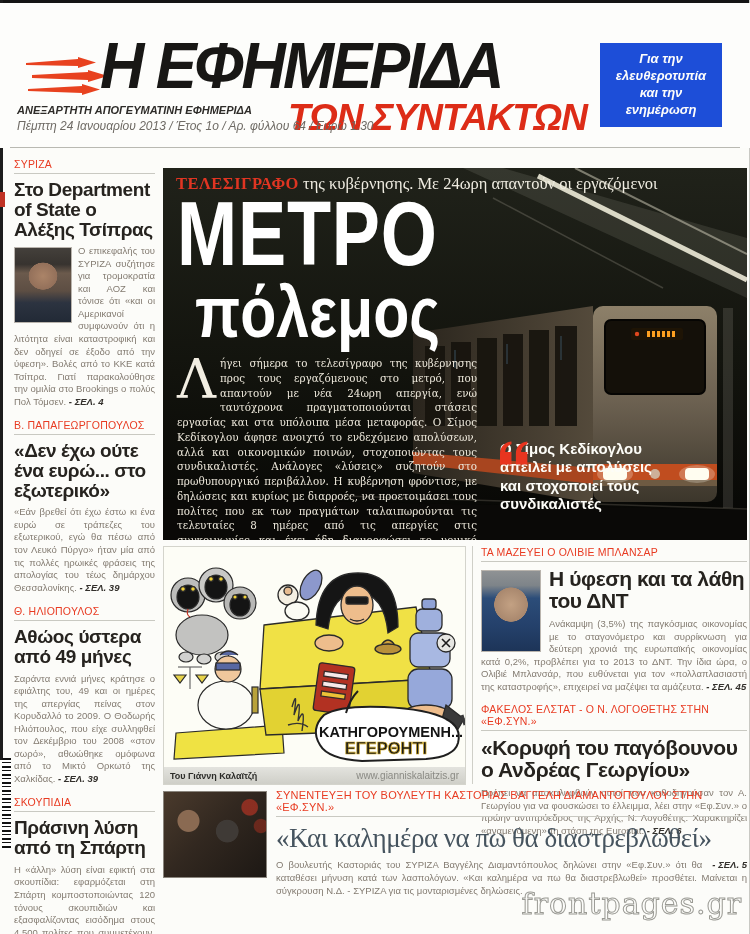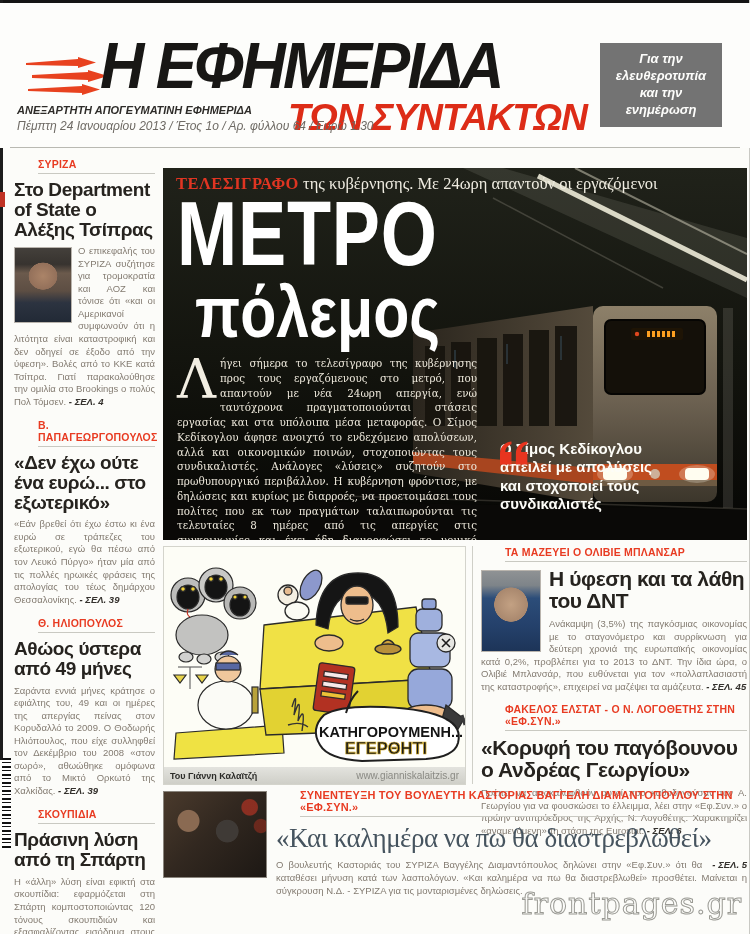--- a/index.html
+++ b/index.html
@@ -15,29 +15,29 @@
   
   .masthead{position:absolute;left:0;top:3px;width:750px;height:145px;background:#fdfdfb;}
   .masthead-rule{position:absolute;left:10px;top:144px;width:730px;height:1px;background:#b9b9b2;}
   .logo{position:absolute;left:26px;top:50px;width:96px;height:52px;}
   .mast-title{position:absolute;left:100px;top:26px;width:480px;font-weight:bold;font-style:italic;
               font-size:64px;letter-spacing:-3px;color:#181715;transform:scaleX(.96);transform-origin:left top;white-space:nowrap;}
   .mast-sub{position:absolute;left:288px;top:94px;width:292px;text-align:left;font-weight:bold;font-style:italic;
             font-size:37px;letter-spacing:-1px;color:#dd2c17;white-space:nowrap;}
   .tagline{position:absolute;left:17px;top:101px;font-size:11px;font-weight:bold;font-style:italic;color:#2e2c29;}
   .dateline{position:absolute;left:17px;top:116px;font-size:12px;font-style:italic;color:#6e6a64;}
-  .motto-box{position:absolute;left:600px;top:40px;width:122px;height:84px;background:#737373;
+  .motto-box{position:absolute;left:600px;top:40px;width:122px;height:84px;background:#1d4ed8;
              display:flex;align-items:center;justify-content:center;text-align:center;
              color:#fdfdfb;font-weight:bold;font-style:italic;font-size:13px;line-height:1.3;padding:0 6px;box-sizing:border-box;}
 
   
   .sidebar{position:absolute;left:14px;top:158px;width:141px;}
   .side-article{margin-bottom:11px;}
-  .kicker{color:#e83b22;font-weight:bold;font-size:10.5px;letter-spacing:.2px;
-          border-bottom:1px solid #c9c9c2;padding-bottom:3px;margin-bottom:6px;margin-left:24px;}
+  .kicker{color:#e83b22;font-weight:normal;font-size:10.5px;letter-spacing:.2px;
+          border-bottom:1px solid #c9c9c2;padding-bottom:3px;margin-bottom:6px;}
   .side-h{font-size:19px;font-weight:bold;line-height:1.04;color:#26231f;letter-spacing:-.4px;margin:0 0 6px 0;}
   .side-body{font-size:9.5px;line-height:1.32;color:#837b71;text-align:justify;margin:0;}
   .pref{font-weight:bold;font-style:italic;color:#33302c;white-space:nowrap;}
   .thumb{float:left;width:58px;height:76px;margin:2px 6px 2px 0;border:1px solid #b9b4ad;box-sizing:border-box;}
   .photo-tsipras{background:
      radial-gradient(ellipse 42% 30% at 50% 38%,#ab8468 0%,#93705a 60%,rgba(0,0,0,0) 62%),
      linear-gradient(180deg,#44403b 0%,#37332f 22%,#6b5a4c 34%,#5d4e43 58%,#2c3340 74%,#222a36 100%);}
 
   
   .lead{position:absolute;left:163px;top:168px;width:584px;height:372px;background:#101209;overflow:hidden;}

